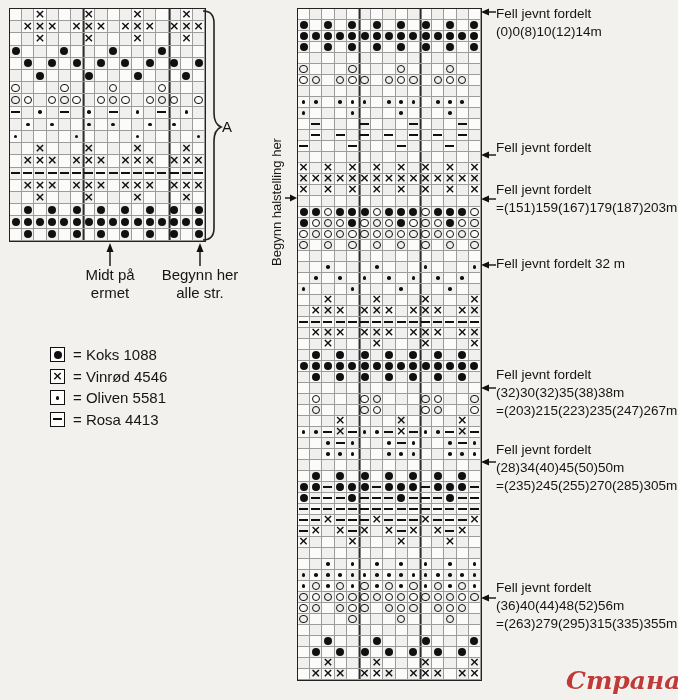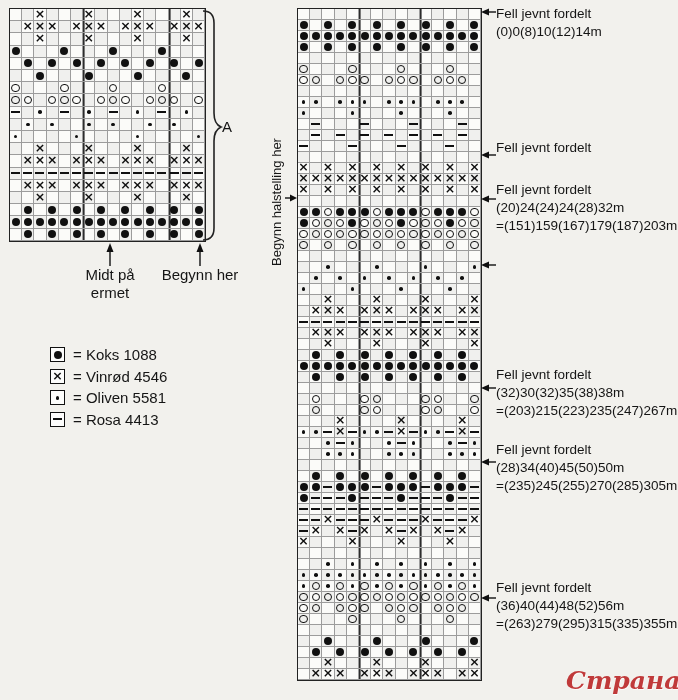--- a/index.html
+++ b/index.html
@@ -2539,37 +2539,38 @@
       </div>
     </div>
 
   <div id="chart-labels">
       <div class="chart-label" style="left: 50px; top: 266px; width: 120px;">
         <div>Midt på</div>
         <div>ermet</div>
       </div>
       <div class="chart-label" style="left: 140px; top: 266px; width: 120px;">
         <div>Begynn her</div>
+        <div>alle str.</div>
       </div>
     </div>
 
   <div id="annotations">
       <div class="annotation" style="top: 5px;">
         <div>Fell jevnt fordelt</div>
         <div>(0)0(8)10(12)14m</div>
       </div>
       <div class="annotation" style="top: 139px;">
         <div>Fell jevnt fordelt</div>
       </div>
       <div class="annotation" style="top: 181px;">
         <div>Fell jevnt fordelt</div>
-        <div>(20)24(24)24(28)32m</div>
         <div>=(151)159(167)179(187)203m</div>
       </div>
       <div class="annotation" style="top: 255px;">
+        <div>Fell jevnt fordelt 32 m</div>
       </div>
       <div class="annotation" style="top: 366px;">
         <div>Fell jevnt fordelt</div>
         <div>(32)30(32)35(38)38m</div>
         <div>=(203)215(223)235(247)267m</div>
       </div>
       <div class="annotation" style="top: 441px;">
         <div>Fell jevnt fordelt</div>
         <div>(28)34(40)45(50)50m</div>
         <div>=(235)245(255)270(285)305m</div>

